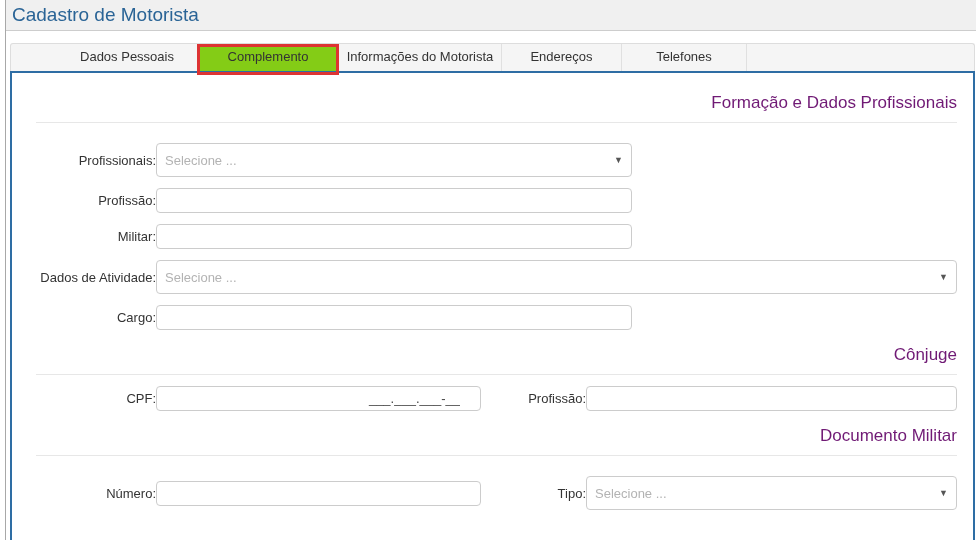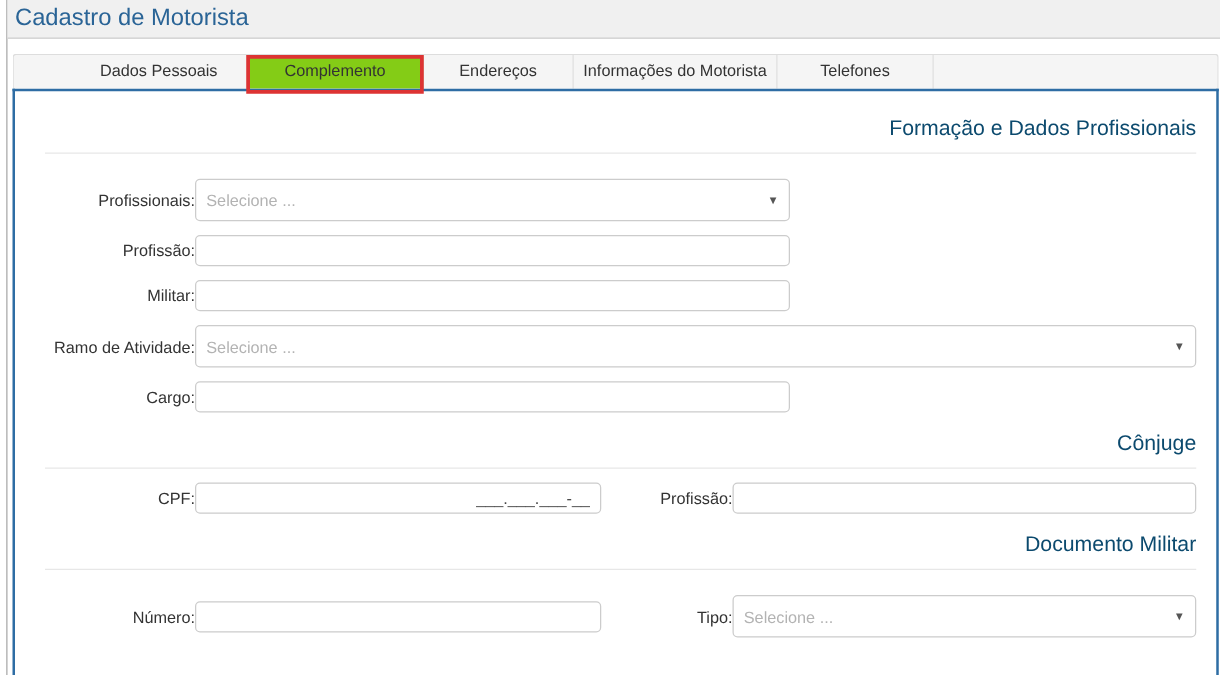--- a/index.html
+++ b/index.html
@@ -37,34 +37,34 @@
     border:3px solid #dd3333; z-index:4; pointer-events:none;
   }
 
   
   .panel {
     position:absolute; left:10px; top:71px; width:965px; height:469px;
     border:2px solid #2e6da4; border-bottom:none; background:#fff;
     padding:0 16px 0 24px;
   }
   .sec-title {
-    margin:15px 0 0; font-size:17px; font-weight:400; color:#0c4a6e;
+    margin:15px 0 0; font-size:17px; font-weight:400; color:#701a75;
     padding-bottom:9px; border-bottom:1px solid #e7e7e7;
   }
   .sec-title.first { margin-top:20px; }
 
   .row { display:flex; align-items:center; margin-top:11px; }
   .row.gap-lg { margin-top:20px; }
   .flabel { width:120px; flex-shrink:0; font-size:13px; color:#333; }
   .flabel2 { width:75px; flex-shrink:0; margin-left:30px; font-size:13px; color:#333; }
 
   input.txt {
     height:25px; border:1px solid #ccc; border-radius:4px;
     font-family:"Liberation Sans", sans-serif; font-size:13px; color:#444;
-    padding:0 8px; outline:none; background:#fff;
+    padding:0 20px; outline:none; background:#fff;
   }
   .select {
     height:25px; border:1px solid #ccc; border-radius:4px; background:#fff;
     display:flex; align-items:center; justify-content:space-between;
     padding:16px 8px; font-size:13px; cursor:pointer;
   }
   .select .ph { color:#b3b3b3; }
   .select .caret { color:#555; font-size:9px; line-height:1; }
 
   .short { width:325px; } .medium { width:476px; } .full { flex:1; }
@@ -79,25 +79,25 @@
 </div>
 
 <div class="tabbar">
   <div class="tab w1">
     <span>Dados Pessoais</span>
   </div>
   <div class="tab w2 active">
     <span>Complemento</span>
     <div class="annotation-box"></div>
   </div>
+  <div class="tab w3">
+    <span>Informações do Motorista</span>
+  </div>
   <div class="tab w4">
     <span>Endereços</span>
-  </div>
-  <div class="tab w3">
-    <span>Informações do Motorista</span>
   </div>
   <div class="tab w5">
     <span>Telefones</span>
   </div>
 </div>
 
 <div class="panel">
 
   <h2 class="sec-title first">Formação e Dados Profissionais</h2>
 
@@ -113,21 +113,21 @@
     <span class="flabel">Profissão:</span>
     <input class="txt medium" type="text" value="" style="">
   </div>
 
   <div class="row">
     <span class="flabel">Militar:</span>
     <input class="txt medium" type="text" value="" style="">
   </div>
 
   <div class="row">
-    <span class="flabel">Ramo de Atividade:</span>
+    <span class="flabel">Dados de Atividade:</span>
     <div class="select full">
       <span class="ph">Selecione ...</span>
       <span class="caret">▼</span>
     </div>
   </div>
 
   <div class="row">
     <span class="flabel">Cargo:</span>
     <input class="txt medium" type="text" value="" style="">
   </div>

